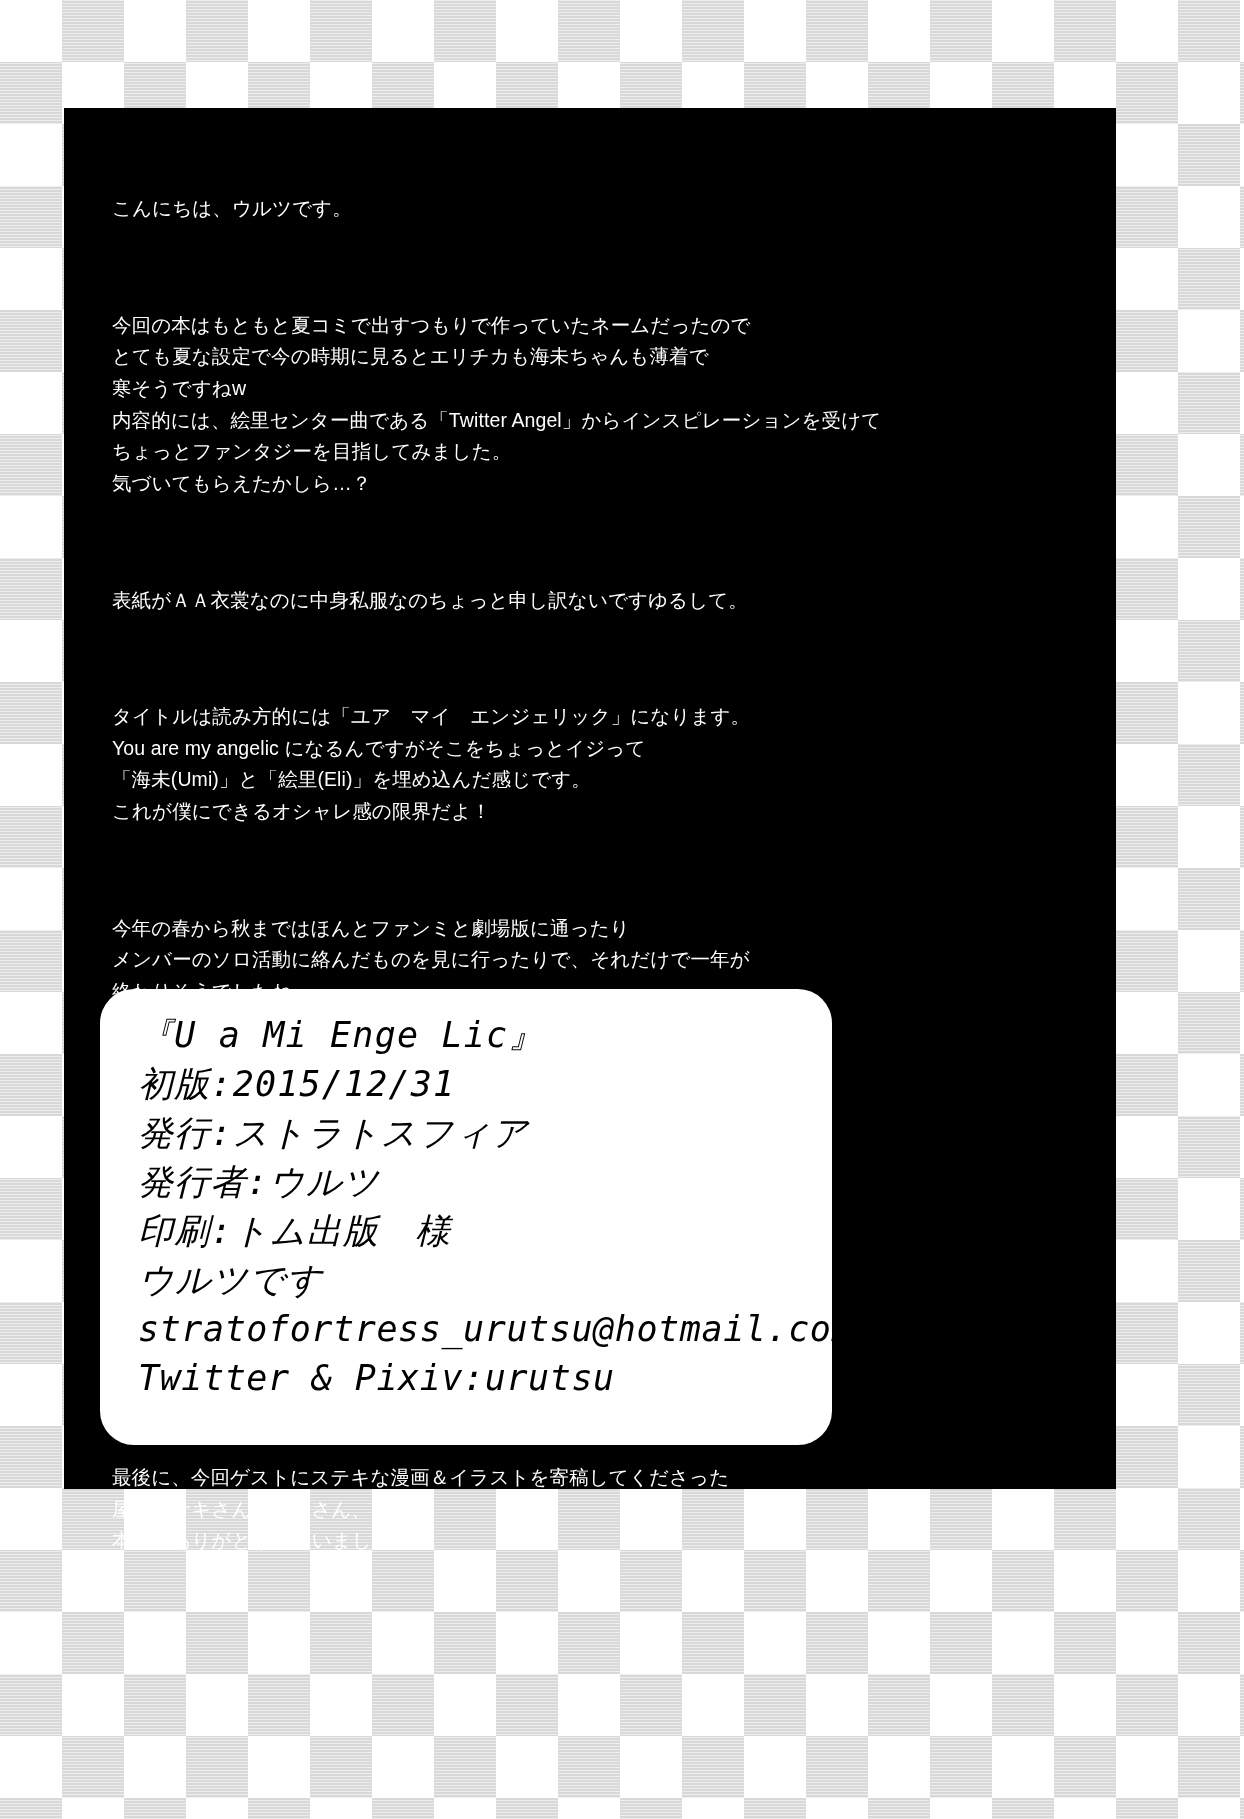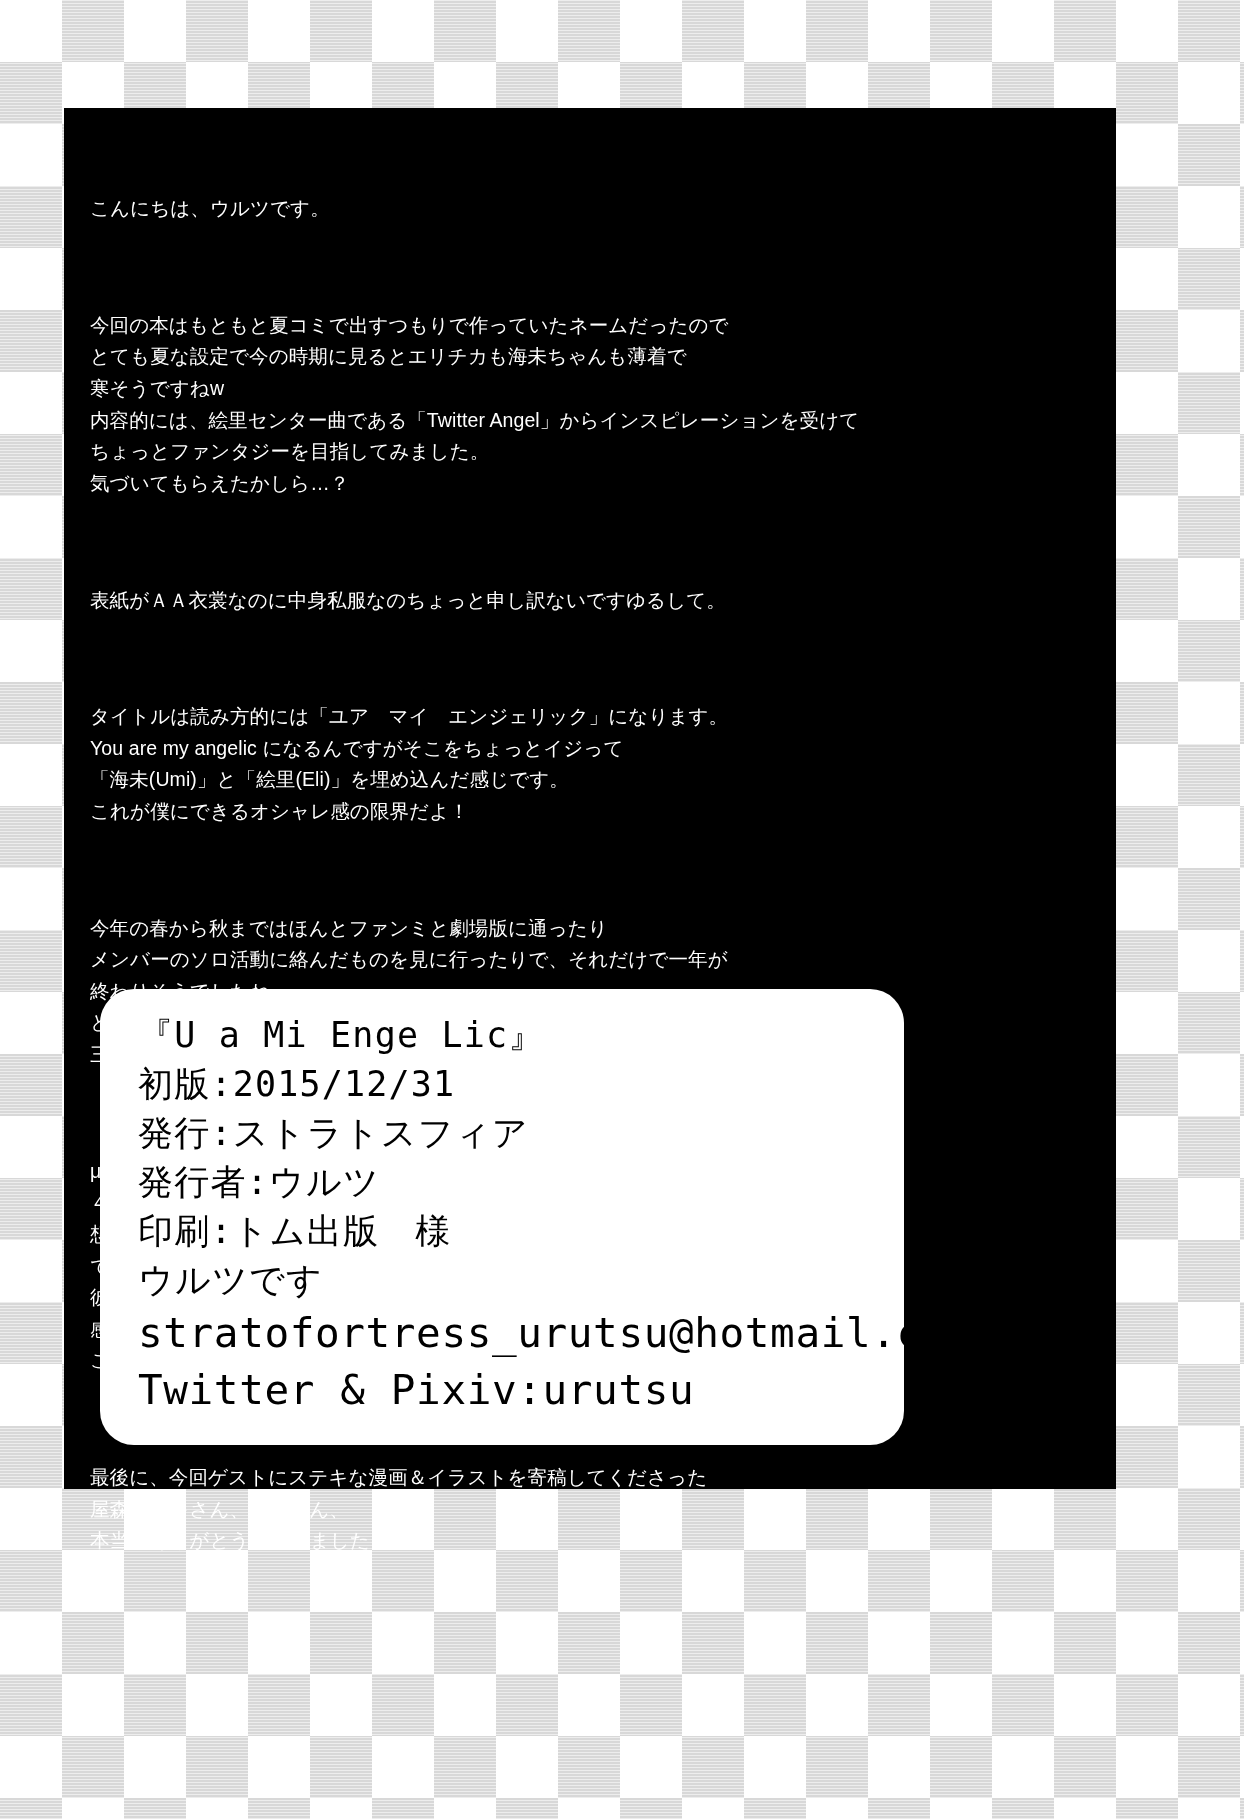--- a/index.html
+++ b/index.html
@@ -42,21 +42,21 @@
     left: 64px;
     top: 108px;
     width: 1052px;
     height: 1381px;
     background: #000000;
     z-index: 2;
   }
 
   .afterword {
     position: absolute;
-    left: 90px;
+    left: 112px;
     top: 130px;
     width: 900px;
     color: #ffffff;
     font-size: 19.5px;
     line-height: 1.62;
     letter-spacing: 0.1px;
     z-index: 3;
     white-space: pre-wrap;
   }
   .afterword p {
@@ -64,42 +64,43 @@
   }
   .afterword p:last-child {
     margin-bottom: 16px;
   }
 
   
   .colophon {
     position: absolute;
     left: 100px;
     top: 989px;
-    width: 804px;
+    width: 732px;
     height: 456px;
     background: #ffffff;
     border-radius: 34px;
     z-index: 4;
+    font-style: italic;
   }
   .colophon-inner {
     position: absolute;
     left: 38px;
     top: 22px;
     right: 24px;
   }
   .colophon-line {
     color: #000000;
     font-family: "DejaVu Sans Mono", monospace;
     font-size: 35px;
     line-height: 1.40;
     letter-spacing: 1.2px;
     white-space: pre;
   }
   .colophon-line.small {
-    font-size: 41px;
+    font-size: 35px;
     letter-spacing: 0.6px;
   }
 </style>
 </head>
 <body>
 
 <div class="page">
 
   <div class="black-panel"></div>
 

